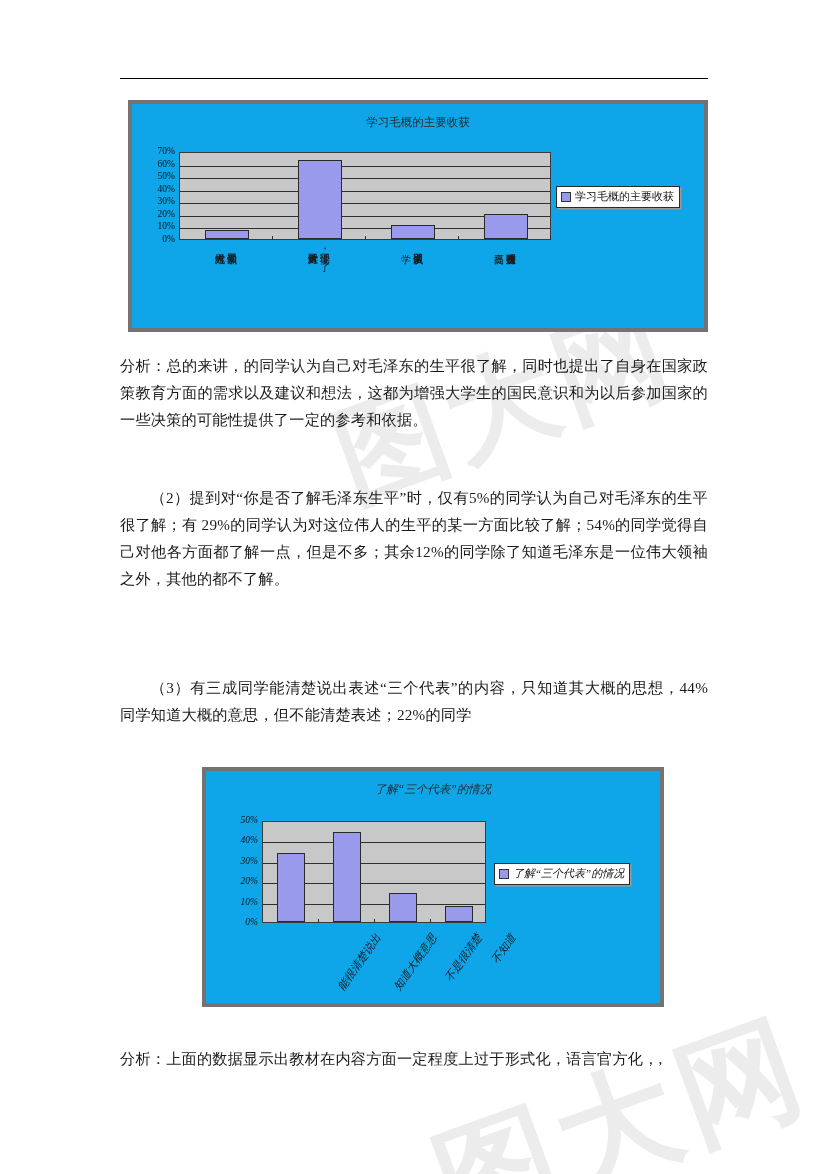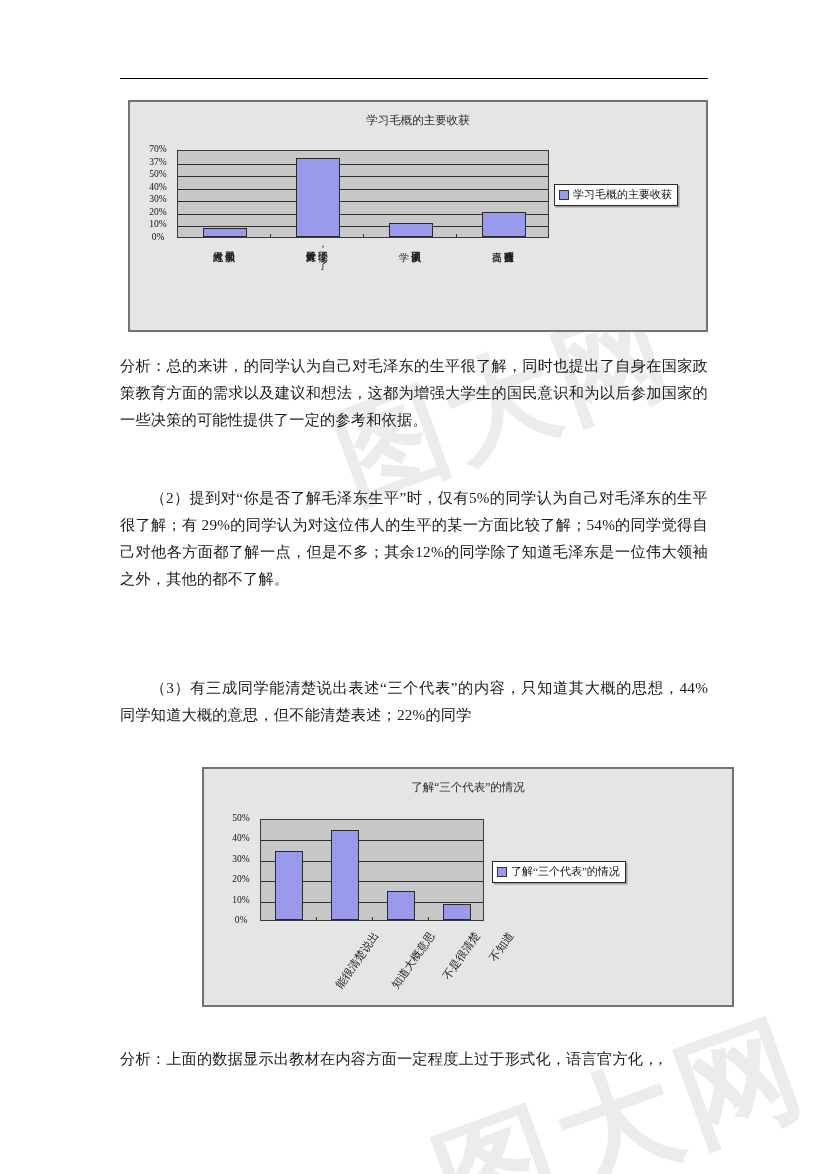--- a/index.html
+++ b/index.html
@@ -38,22 +38,22 @@
     color:#1a1a1a;
     text-align:justify;
     letter-spacing:.2px;
     z-index:2;
     font-family:"Liberation Serif","DejaVu Serif",serif;
   }
   .indent{text-indent:2em;}
   
   .chart-box{
     position:absolute;
-    border:2px solid #737373;
-    background:#e5e5e5;
+    border:4px solid #737373;
+    background:#0ea5e9;
     z-index:2;
     box-sizing:border-box;
   }
   .chart-title{
     position:absolute;left:0;right:0;text-align:center;
     font-size:11.5px;color:#2b2b2b;
     font-family:"Liberation Serif",serif;
   }
   .plot{
     position:absolute;
@@ -68,21 +68,21 @@
   .bar{
     position:absolute;
     background:#9a9aec;
     border:1px solid #2a2a2a;
     box-sizing:border-box;
   }
   .ytick{
     position:absolute;
     font-size:9.5px;
     color:#111;
-    text-align:center;
+    text-align:right;
     font-family:"Liberation Serif",serif;
     white-space:nowrap;
     line-height:9.5px;
   }
   .xtick-v{
     position:absolute;
     font-size:10px;color:#1b1b1b;
     writing-mode:vertical-rl;
     text-orientation:upright;
     letter-spacing:0px;
@@ -140,21 +140,21 @@
           <div class="gridline" style="top: 37.7143px;"></div>
           <div class="gridline" style="top: 50.2857px;"></div>
           <div class="gridline" style="top: 62.8571px;"></div>
           <div class="gridline" style="top: 75.4286px;"></div>
           <div class="bar" style="width: 44px; height: 8.8px; left: 24.5px; bottom: 0px;"></div>
           <div class="bar" style="width: 44px; height: 79.2px; left: 117.5px; bottom: 0px;"></div>
           <div class="bar" style="width: 44px; height: 13.8286px; left: 210.5px; bottom: 0px;"></div>
           <div class="bar" style="width: 44px; height: 25.1429px; left: 303.5px; bottom: 0px;"></div>
         </div>
         <div class="ytick" style="left: 13px; width: 30px; top: 43px;">70%</div>
-        <div class="ytick" style="left: 13px; width: 30px; top: 55.5714px;">37%</div>
+        <div class="ytick" style="left: 13px; width: 30px; top: 55.5714px;">60%</div>
         <div class="ytick" style="left: 13px; width: 30px; top: 68.1429px;">50%</div>
         <div class="ytick" style="left: 13px; width: 30px; top: 80.7143px;">40%</div>
         <div class="ytick" style="left: 13px; width: 30px; top: 93.2857px;">30%</div>
         <div class="ytick" style="left: 13px; width: 30px; top: 105.857px;">20%</div>
         <div class="ytick" style="left: 13px; width: 30px; top: 118.429px;">10%</div>
         <div class="ytick" style="left: 13px; width: 30px; top: 131px;">0%</div>
         <div class="axis-tick" style="left: 140px; top: 132px; height: 4px;"></div>
         <div class="axis-tick" style="left: 233px; top: 132px; height: 4px;"></div>
         <div class="axis-tick" style="left: 326px; top: 132px; height: 4px;"></div>
         <div class="axis-tick" style="left: 418px; top: 132px; height: 4px;"></div>
@@ -175,21 +175,21 @@
       </div>
   </div>
 
   <div class="para" style="top:352px;">分析：总的来讲，的同学认为自己对毛泽东的生平很了解，同时也提出了自身在国家政策教育方面的需求以及建议和想法，这都为增强大学生的国民意识和为以后参加国家的一些决策的可能性提供了一定的参考和依据。</div>
 
   <div class="para indent" style="top:484px;">（2）提到对“你是否了解毛泽东生平”时，仅有5%的同学认为自己对毛泽东的生平很了解；有 29%的同学认为对这位伟人的生平的某一方面比较了解；54%的同学觉得自己对他各方面都了解一点，但是不多；其余12%的同学除了知道毛泽东是一位伟大领袖之外，其他的都不了解。</div>
 
 
   <div class="para indent" style="top:674px;">（3）有三成同学能清楚说出表述“三个代表”的内容，只知道其大概的思想，44%同学知道大概的意思，但不能清楚表述；22%的同学</div>
 
-  <div class="chart-box" id="chart2" style="left:202px;top:767px;width:532px;height:240px;">
+  <div class="chart-box" id="chart2" style="left:202px;top:767px;width:462px;height:240px;font-style:italic;">
     <div class="chart-title" style="top:11px;">了解“三个代表”的情况</div>
     <div id="chart2-plotwrap">
         <div class="plot" style="left: 56px; top: 50px; width: 224px; height: 102px; background: rgb(200, 200, 200);">
           <div class="gridline" style="top: 20.4px;"></div>
           <div class="gridline" style="top: 40.8px;"></div>
           <div class="gridline" style="top: 61.2px;"></div>
           <div class="gridline" style="top: 81.6px;"></div>
           <div class="bar" style="width: 28px; height: 69.36px; left: 14px; bottom: 0px;"></div>
           <div class="bar" style="width: 28px; height: 89.76px; left: 70px; bottom: 0px;"></div>
           <div class="bar" style="width: 28px; height: 28.56px; left: 126px; bottom: 0px;"></div>

